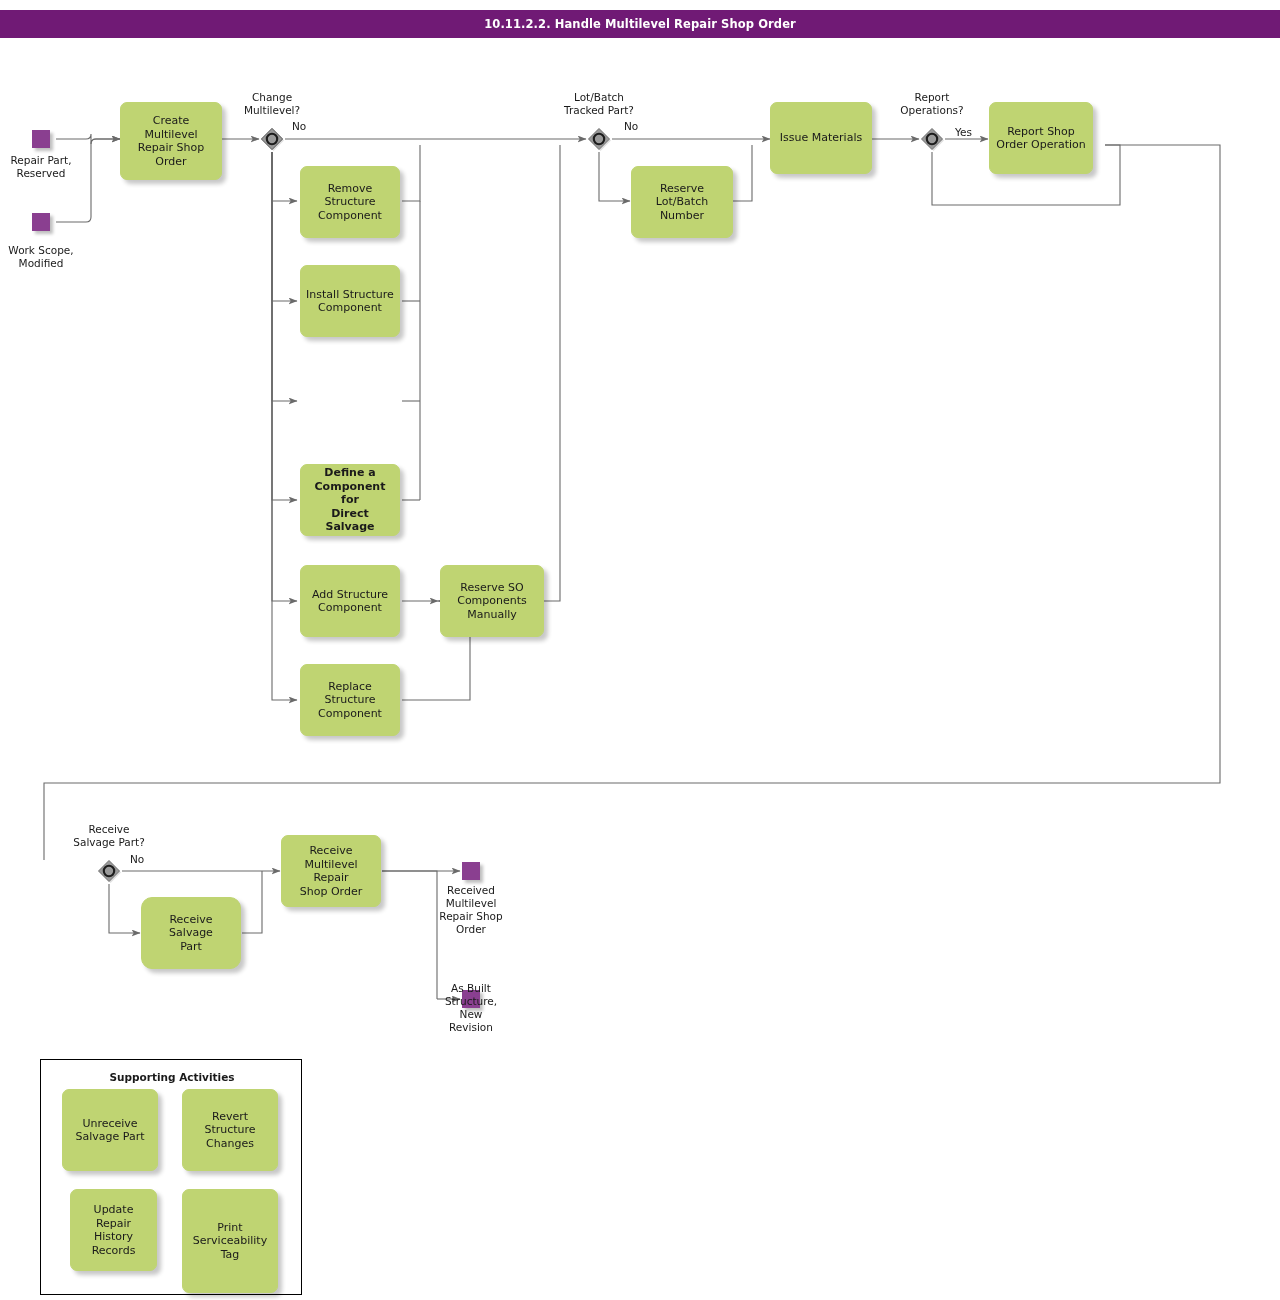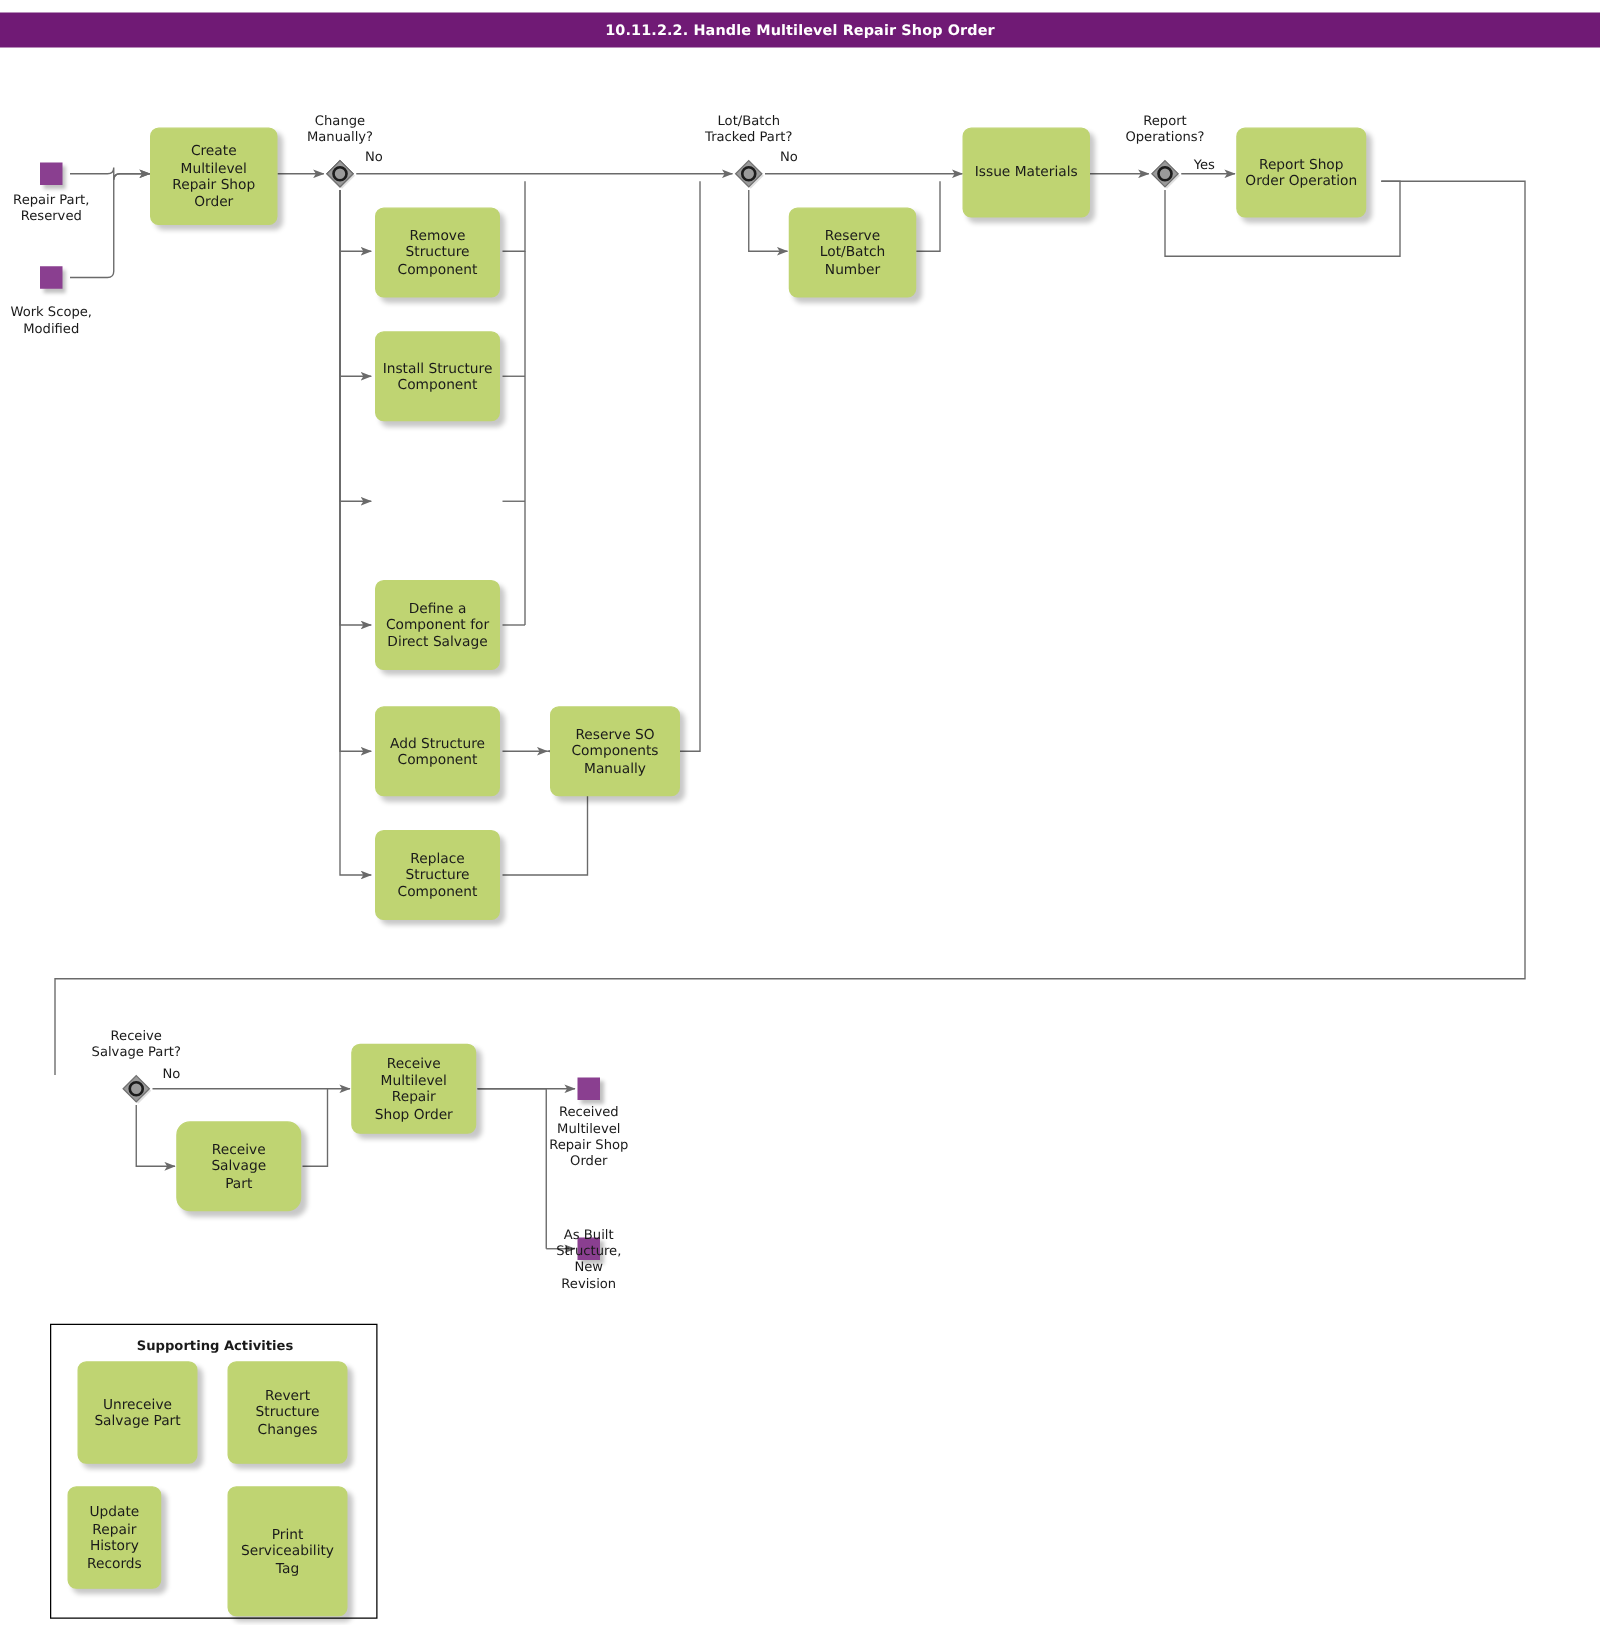--- a/index.html
+++ b/index.html
@@ -225,21 +225,21 @@
 New
 Revision</div>
 
   <svg class="gateway" style="left:259px; top:126px;" viewBox="0 0 26 26">
     <polygon points="13,2.5 23.5,13 13,23.5 2.5,13" fill="#9a9a9a" stroke="#6f6f6f" stroke-width="1"></polygon>
     <polygon points="14.6,4.3 25,14.6 14.6,25 4.3,14.6" fill="#000" opacity="0.12"></polygon>
     <polygon points="13,2.5 23.5,13 13,23.5 2.5,13" fill="#9a9a9a" stroke="#6f6f6f" stroke-width="1"></polygon>
     <circle cx="13" cy="13" r="5.2" fill="none" stroke="#1c1c1c" stroke-width="2.1"></circle>
   </svg>
   <div class="gw-label" style="left:222px; top:91px; width:100px;">Change
-Manually?</div>
+Multilevel?</div>
   <div class="branch-label" style="left:292px; top:120px;">No</div>
 
   <svg class="gateway" style="left:586px; top:126px;" viewBox="0 0 26 26">
     <polygon points="14.6,4.3 25,14.6 14.6,25 4.3,14.6" fill="#000" opacity="0.12"></polygon>
     <polygon points="13,2.5 23.5,13 13,23.5 2.5,13" fill="#9a9a9a" stroke="#6f6f6f" stroke-width="1"></polygon>
     <circle cx="13" cy="13" r="5.2" fill="none" stroke="#1c1c1c" stroke-width="2.1"></circle>
   </svg>
   <div class="gw-label" style="left:539px; top:91px; width:120px;">Lot/Batch
 Tracked Part?</div>
   <div class="branch-label" style="left:624px; top:120px;">No</div>
@@ -273,21 +273,21 @@
 Structure
 Component</span>
   </div>
 
   <div class="task" style="left:300px; top:265px; width:100px; height:72px;">
     <span>Install Structure
 Component</span>
   </div>
 
 
-  <div class="task" style="left:300px; top:464px; width:100px; height:72px;">
+  <div class="task" style="left:300px; top:464px; width:100px; height:72px;font-weight:bold;">
     <span>Define a
 Component  for
 Direct Salvage</span>
   </div>
 
   <div class="task" style="left:300px; top:565px; width:100px; height:72px;">
     <span>Add Structure
 Component</span>
   </div>
 
@@ -334,21 +334,21 @@
   </div>
 
   <div class="task" style="left:62px; top:1089px; width:96px; height:82px;">
     <span>Unreceive
 Salvage Part</span>
   </div>
   <div class="task" style="left:182px; top:1089px; width:96px; height:82px;">
     <span>Revert Structure
 Changes</span>
   </div>
-  <div class="task" style="left:54px; top:1189px; width:75px; height:82px;">
+  <div class="task" style="left:70px; top:1189px; width:87px; height:82px;">
     <span>Update Repair
 History Records</span>
   </div>
   <div class="task" style="left:182px; top:1189px; width:96px; height:104px;">
     <span>Print
 Serviceability
 Tag</span>
   </div>
 
 </div>

